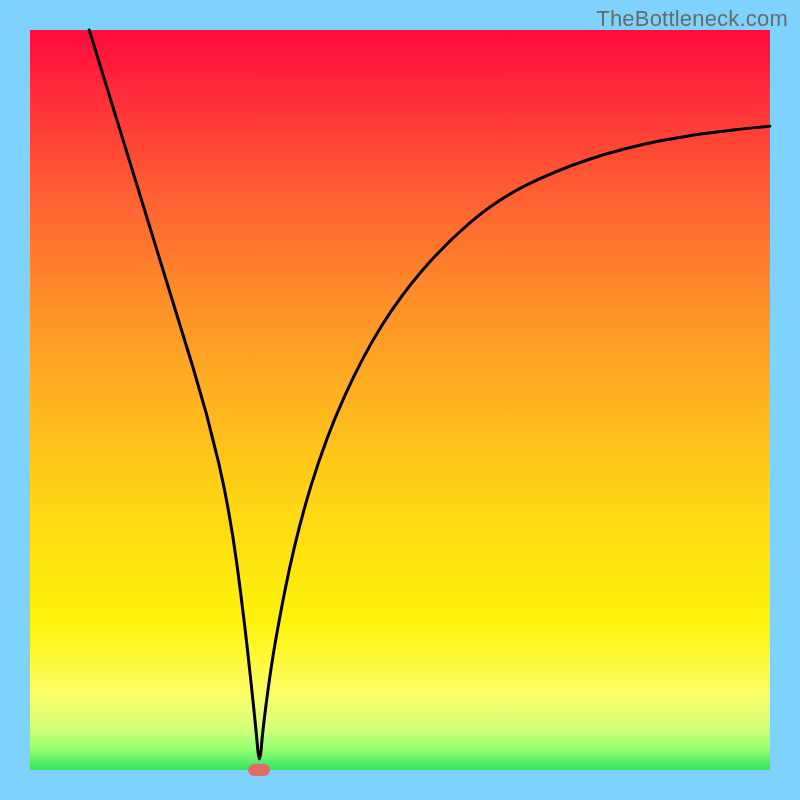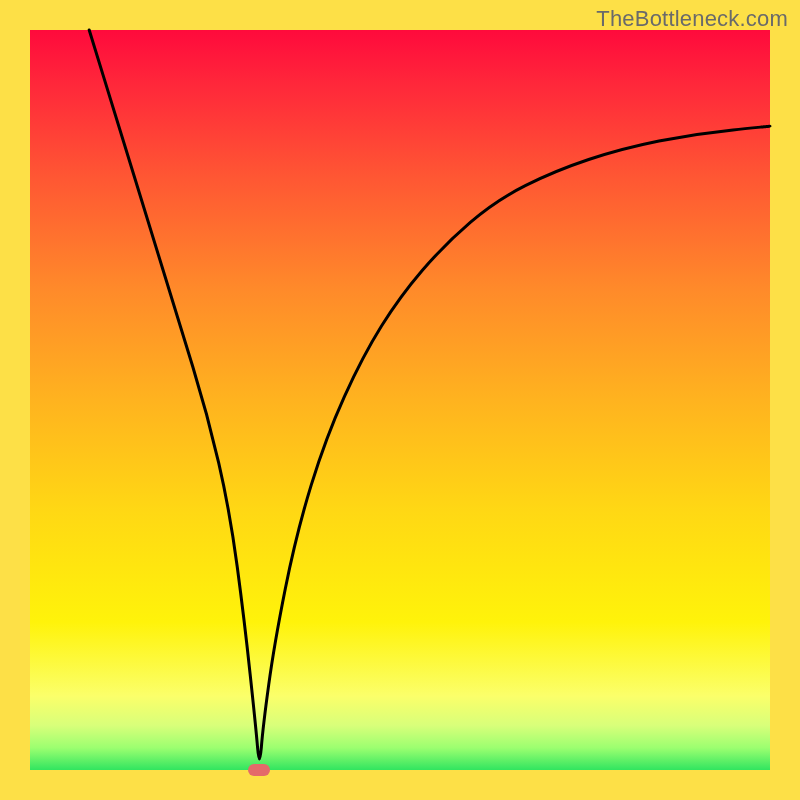--- a/index.html
+++ b/index.html
@@ -10,21 +10,21 @@
     overflow: hidden;
     background: #000;
     font-family: Arial, Helvetica, sans-serif;
   }
   .frame {
     position: absolute;
     left: 0;
     top: 0;
     width: 800px;
     height: 800px;
-    background: #fde047;
+    background: #7dd3fc;
   }
   .plot {
     position: absolute;
     left: 30px;
     top: 30px;
     width: 740px;
     height: 740px;
     background: linear-gradient(to bottom,
       #ff0a3c 0%,
       #ff2a3a 8%,

